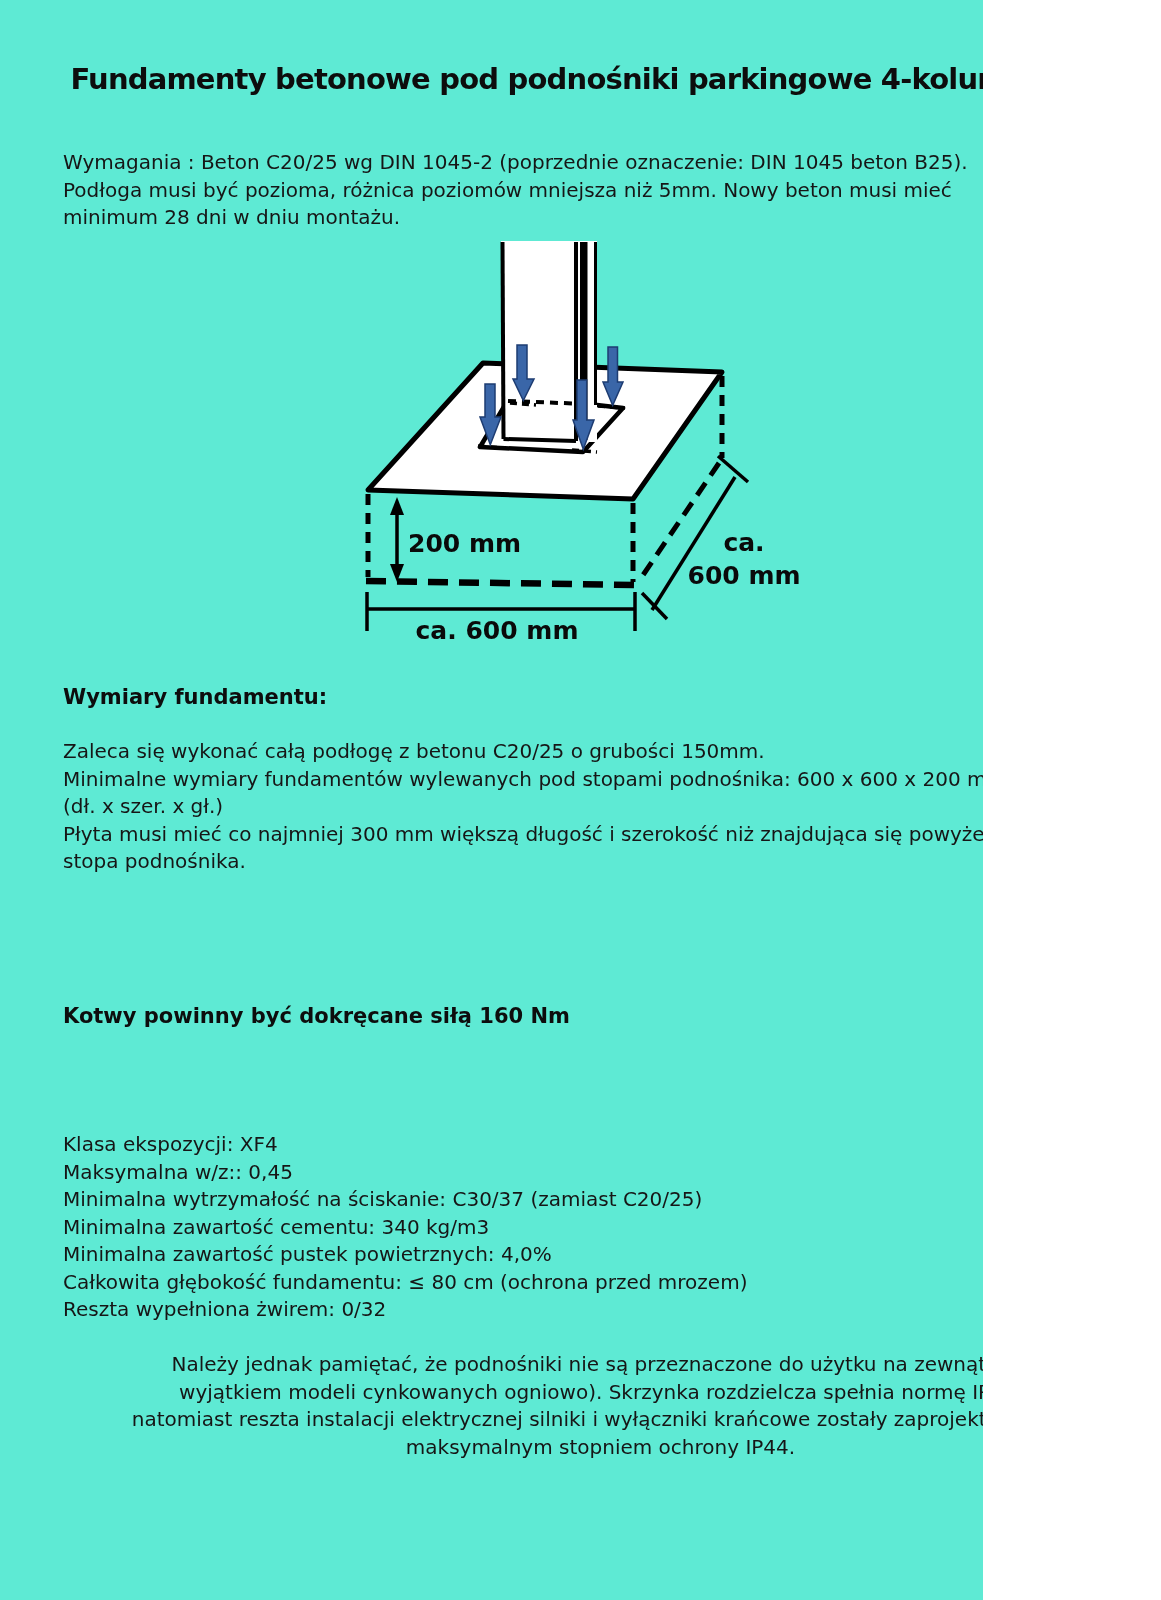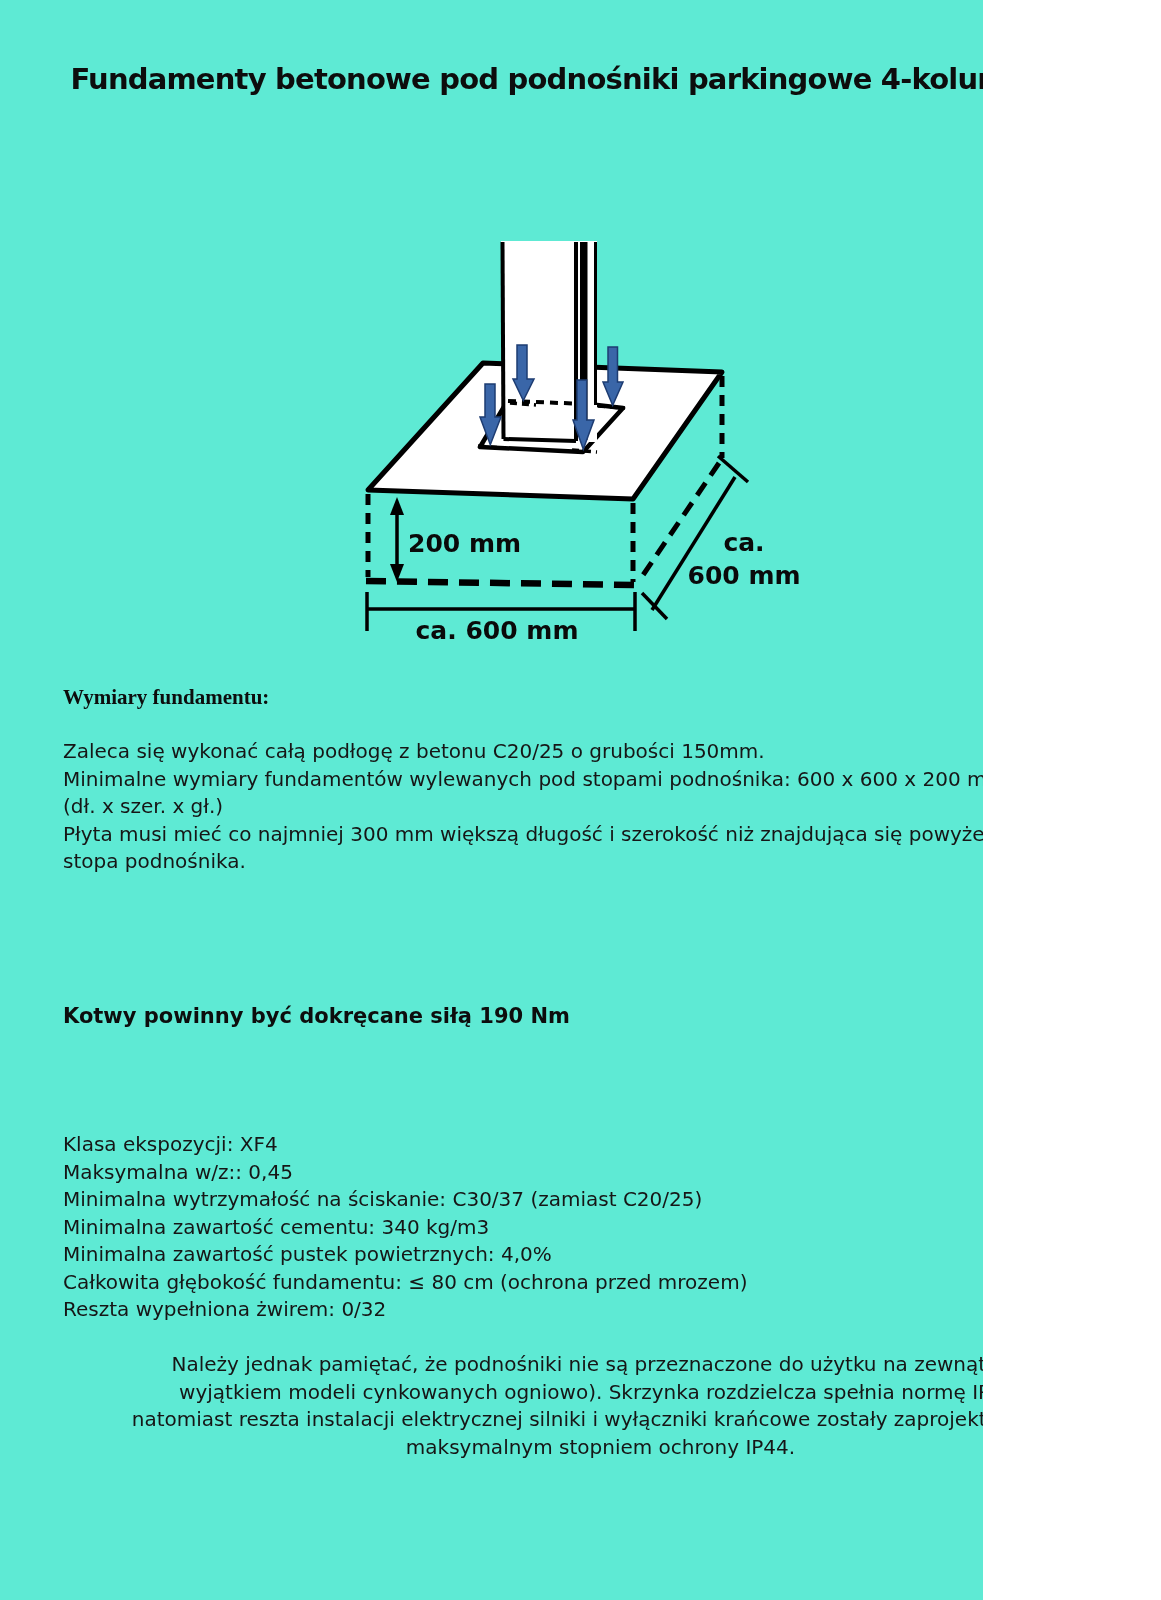--- a/index.html
+++ b/index.html
@@ -23,21 +23,21 @@
     font-size:20px; line-height:27.5px;
     white-space:pre-line;
   }
   .body-heading {
     position:absolute; left:63px; width:1075px;
     font-size:21px; line-height:27.5px; font-weight:bold;
     color:#0d0d0d;
     white-space:pre-line;
   }
   .pos-intro   { top:149px; }
-  .pos-wymiary-h { top:684px;font-family:Liberation Serif, serif; }
+  .pos-wymiary-h { top:684px; }
   .pos-wymiary-p { top:738px; }
   .pos-gleba   { top:896px; }
   .pos-kotwy-h { top:1003px; }
   .pos-mroz    { top:1054px; }
   .pos-specs   { top:1131px; }
   .pos-nalezy  { top:1351px;text-align:center; }
   .doc-footer {
     position:absolute; top:1504px; left:0; width:1161px;
     text-align:center;
     font-size:34px; font-weight:bold; color:#0d0d0d;
@@ -48,20 +48,23 @@
     font-weight:bold; font-size:25px; fill:#0a0a0a;
   }
 </style>
 </head>
 <body>
 
 <div class="page">
 
   <div class="doc-title">Fundamenty betonowe pod podnośniki parkingowe 4-kolumnowe</div>
 
+  <div class="body-text pos-intro">Wymagania : Beton C20/25 wg DIN 1045-2 (poprzednie oznaczenie: DIN 1045 beton B25).
+Podłoga musi być pozioma, różnica poziomów mniejsza niż 5mm. Nowy beton musi mieć
+minimum 28 dni w dniu montażu.</div>
 
   <div class="diagram-wrap">
     <svg width="500" height="420" viewBox="330 230 500 420">
 
       <polygon points="368,498 483,371 722,380 633,507" fill="#ffffff" stroke="#000000" stroke-width="5" stroke-linejoin="round"></polygon>
 
       <line x1="368" y1="502" x2="368" y2="585" stroke="#000000" stroke-width="5" stroke-dasharray="11 8"></line>
       <line x1="633" y1="511" x2="633" y2="590" stroke="#000000" stroke-width="5" stroke-dasharray="11 8"></line>
       <line x1="366" y1="589" x2="636" y2="593" stroke="#000000" stroke-width="6.5" stroke-dasharray="20 11"></line>
 
@@ -120,21 +123,21 @@
   </div>
 
   <div class="body-heading pos-wymiary-h">Wymiary fundamentu:</div>
   <div class="body-text pos-wymiary-p">Zaleca się wykonać całą podłogę z betonu C20/25 o grubości 150mm.
 Minimalne wymiary fundamentów wylewanych pod stopami podnośnika: 600 x 600 x 200 mm
 (dł. x szer. x gł.)
 Płyta musi mieć co najmniej 300 mm większą długość i szerokość niż znajdująca się powyżej
 stopa podnośnika.</div>
 
 
-  <div class="body-heading pos-kotwy-h">Kotwy powinny być dokręcane siłą 190 Nm</div>
+  <div class="body-heading pos-kotwy-h">Kotwy powinny być dokręcane siłą 160 Nm</div>
 
   <div class="body-text pos-specs">Klasa ekspozycji: XF4
 Maksymalna w/z:: 0,45
 Minimalna wytrzymałość na ściskanie: C30/37 (zamiast C20/25)
 Minimalna zawartość cementu: 340 kg/m3
 Minimalna zawartość pustek powietrznych: 4,0%
 Całkowita głębokość fundamentu: ≤ 80 cm (ochrona przed mrozem)
 Reszta wypełniona żwirem: 0/32</div>
 
   <div class="body-text pos-nalezy">Należy jednak pamiętać, że podnośniki nie są przeznaczone do użytku na zewnątrz (z

